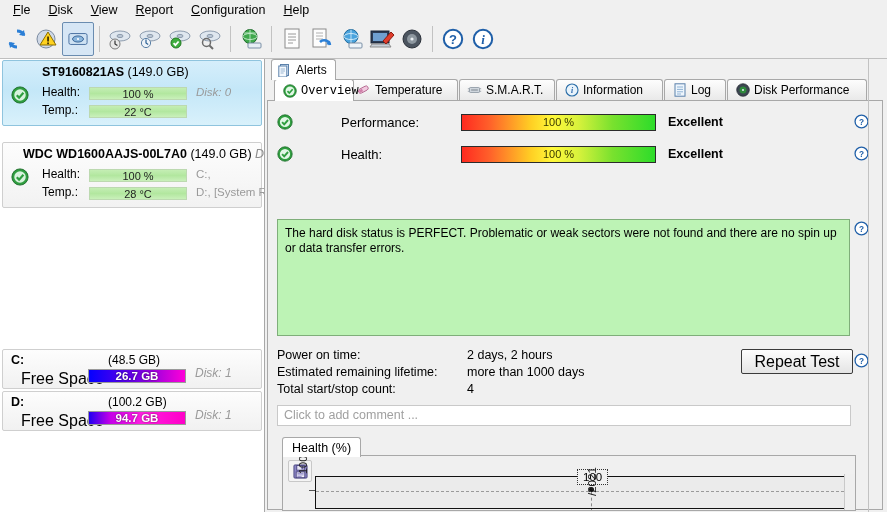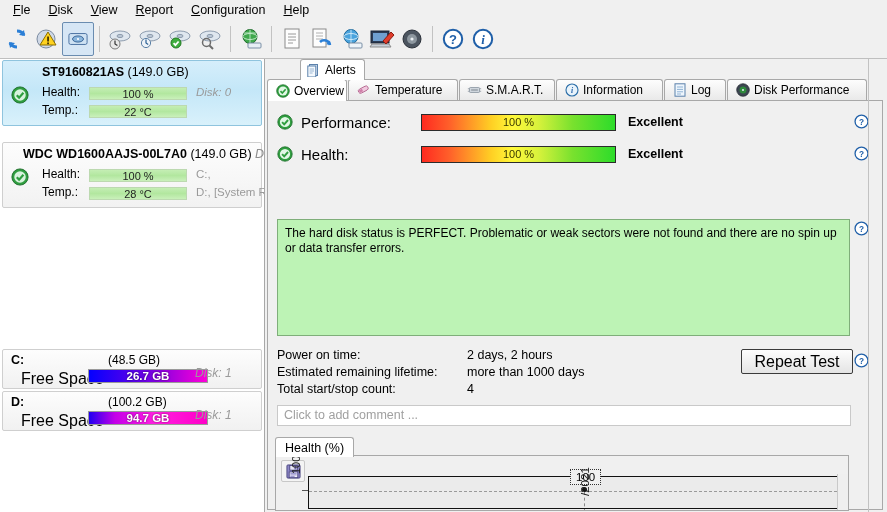--- a/index.html
+++ b/index.html
@@ -47,44 +47,44 @@
        box-sizing:border-box;}
   .dside{position:absolute;font-style:italic;color:#9a9a9a;font-size:11.5px;white-space:nowrap;}
   .dsideplain{position:absolute;color:#9a9a9a;font-size:11.5px;white-space:nowrap;font-style:normal;}
 
   
   .volcard{position:relative;margin:2px 2px 0 2px;border:1px solid #cfcfcf;border-radius:2px;
            height:38px;background:linear-gradient(to bottom,#fdfdfd 0%,#f1f1f1 100%);}
   .vletter{position:absolute;left:8px;top:3px;font-weight:bold;font-size:12.5px;}
   .vcap{position:absolute;left:105px;top:3px;font-size:12px;}
   .vfree{position:absolute;left:18px;top:20px;font-size:16px;}
-  .vbar{position:absolute;left:85px;top:19px;width:120px;height:14px;border:1px solid #9a9a9a;
+  .vbar{position:absolute;left:85px;top:19px;width:98px;height:14px;border:1px solid #9a9a9a;
         box-sizing:border-box;text-align:center;font-size:11.5px;line-height:13px;
         font-weight:bold;color:#fff;text-shadow:0 0 2px rgba(0,0,0,.6);}
   .vbar.c{background:linear-gradient(to right,#0400ff 0%,#7b00e0 55%,#ff00d8 100%);}
   .vbar.d{background:linear-gradient(to right,#2000f0 0%,#c400e8 22%,#ff1fe0 55%,#ff00c8 100%);}
   .vdisk{position:absolute;left:192px;top:16px;font-style:italic;color:#9a9a9a;font-size:12px;}
 
   
   .alertstab{position:absolute;left:6px;top:0;height:20px;background:#fff;
              border:1px solid #a8a8a8;border-bottom:none;border-radius:3px 3px 0 0;
-             display:flex;align-items:center;padding:0 8px 0 5px;z-index:3;margin-left:29px;}
+             display:flex;align-items:center;padding:0 8px 0 5px;z-index:3;}
   .tabstrip{position:absolute;left:2px;top:20px;right:2px;height:21px;z-index:2;}
   .tab{position:absolute;top:0;height:21px;background:linear-gradient(to bottom,#fdfdfd,#e9e9e9);
        border:1px solid #a8a8a8;border-bottom:none;border-radius:3px 3px 0 0;
        display:flex;align-items:center;padding:0 7px;box-sizing:border-box;white-space:nowrap;font-size:12px;}
   .tab.active{background:#fff;height:22px;top:0;z-index:4;}
   .tabico{width:15px;height:15px;margin-right:4px;flex:none;display:flex;align-items:center;justify-content:center;}
 
   
   .panel{position:absolute;left:2px;top:41px;width:616px;height:410px;background:#f0f0f0;
          border:1px solid #a8a8a8;box-sizing:border-box;}
 
   .statrow{position:absolute;height:20px;display:flex;align-items:center;}
-  .statlabel{width:120px;font-size:15px;}
+  .statlabel{width:120px;font-size:13px;margin-left:40px;}
   .gradbar{width:195px;height:17px;border:1px solid #2b2b2b;box-sizing:border-box;
            background:linear-gradient(to right,#ff2a20 0%,#ff5f2a 14%,#ffd024 36%,#fff93a 47%,
                       #d9f23c 60%,#79e12e 78%,#2ddc2a 100%);
            position:relative;}
   .gradbar span{position:absolute;left:0;right:0;top:0;line-height:15px;text-align:center;
                 font-size:11px;color:#3a3a00;}
   .statval{margin-left:12px;font-weight:bold;font-size:12.5px;}
 
   .helpico{width:15px;height:15px;}
 
@@ -100,21 +100,21 @@
   .repeatbtn{position:absolute;left:473px;top:248px;width:110px;height:23px;
              background:linear-gradient(to bottom,#fdfdfd,#e4e4e4);
              border:1px solid #3b3b3b;border-radius:2px;font-size:16px;
              display:flex;align-items:center;justify-content:center;cursor:default;}
 
   .comment{position:absolute;left:9px;top:304px;width:574px;height:21px;background:#fff;
            border:1px solid #c9c9c9;box-sizing:border-box;line-height:19px;padding-left:6px;
            color:#a0a0a0;font-size:12.5px;}
 
   
-  .charttabwrap{position:absolute;left:7px;top:336px;width:467px;height:74px;}
+  .charttabwrap{position:absolute;left:14px;top:336px;width:467px;height:74px;}
   .charttab{position:absolute;left:0;top:0;height:19px;background:#fff;border:1px solid #a8a8a8;
             border-bottom:none;border-radius:3px 3px 0 0;display:flex;align-items:center;
             padding:0 9px;font-size:12.5px;z-index:3;}
   .chartbox{position:absolute;left:0;top:18px;width:574px;height:56px;background:#f0f0f0;
             border:1px solid #a8a8a8;box-sizing:border-box;overflow:hidden;}
   .saveico{position:absolute;left:5px;top:4px;width:22px;height:20px;
            border:1px solid #c8c8c8;background:#f4f4f4;border-radius:2px;
            display:flex;align-items:center;justify-content:center;}
   .plot{position:absolute;left:32px;top:20px;width:530px;height:33px;
         border:1px solid #111;background:#ebebeb;box-sizing:border-box;}
@@ -335,21 +335,21 @@
             <rect x="2.5" y="1.5" width="8" height="11" fill="#dce9f7" stroke="#5b81ab"></rect>
             <rect x="0.8" y="3" width="8" height="11" fill="#f4f9fe" stroke="#5b81ab"></rect>
             <path d="M2.6 6h4.4M2.6 8h4.4M2.6 10h3" stroke="#9bb6d2"></path>
           </svg>
         </span>
         <span>Alerts</span>
       </div>
 
       <div class="tabstrip">
 
-        <div class="tab active" style="left:0px;width:80px;">
+        <div class="tab active" style="left:7px;width:80px;font-family:Liberation Mono, monospace;">
           <span class="tabico">
             <svg width="14" height="14" viewBox="0 0 20 20">
               <circle cx="10" cy="10" r="9" fill="#2f9e3f" stroke="#1b6b28"></circle>
               <circle cx="10" cy="10" r="6.4" fill="#e2f7e6"></circle>
               <path d="M6.4 10.2l2.6 2.7 4.8-5.4" stroke="#2f9e3f" stroke-width="2.4" fill="none"></path>
             </svg>
           </span>
           <span>Overview</span>
         </div>
 

